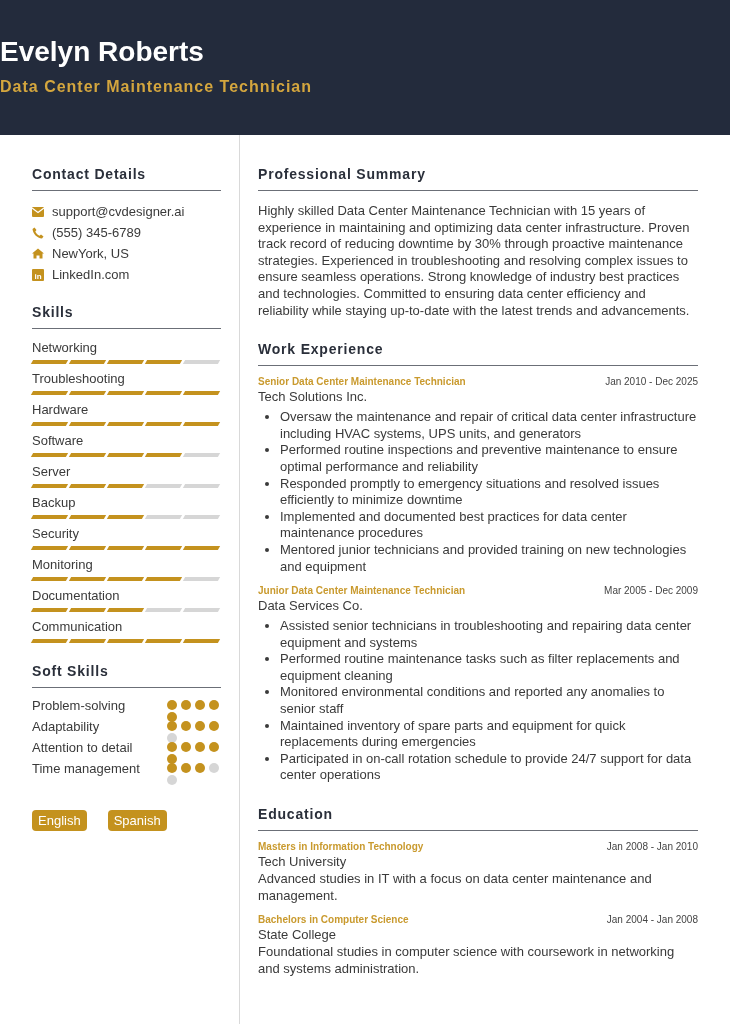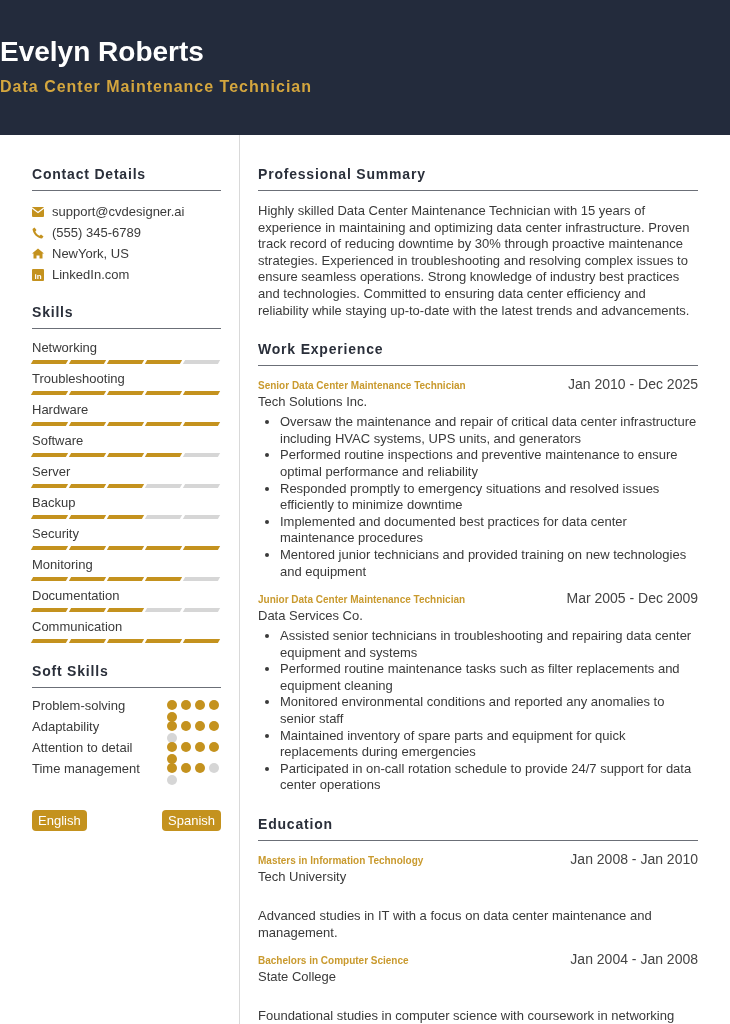--- a/index.html
+++ b/index.html
@@ -25,32 +25,32 @@
   .bars { display: flex; gap: 3px; margin-top: 4px; }
   .bar { width: 35px; height: 4px; background: #d6d6d6; transform: skewX(-30deg); }
   .bar.on { background: #c4921e; }
 
   .soft { display: flex; justify-content: space-between; align-items: flex-start; font-size: 13px; color: #3a3a3a; height: 21px; }
   .soft .lbl { width: 120px; line-height: 16px; }
   .dots { width: 54px; display: flex; flex-wrap: wrap; gap: 0 4px; height: 13px; }
   .dot { width: 10px; height: 10px; border-radius: 50%; background: #d6d6d6; margin-top: 2px; }
   .dot.on { background: #c4921e; }
 
-  .langs { display: flex; gap: 9px; justify-content: space-between; }
+  .langs { display: flex; gap: 21px; }
   .lang { background: #c4921e; color: #fff; font-size: 13px; padding: 3px 6px; border-radius: 4px; }
 
   .para { font-size: 13px; line-height: 16.6px; color: #3a3a3a; }
 
   .job-head { display: flex; justify-content: space-between; align-items: baseline; margin-top: 10px; }
   .job-title { font-size: 10px; font-weight: bold; color: #c99a2e; }
-  .job-date { font-size: 14px; color: #444; }
+  .job-date { font-size: 10px; color: #444; }
   .job-org { font-size: 13px; color: #3a3a3a; margin-top: 2px; }
   ul.bul { margin-top: 5px; padding-left: 22px; }
   ul.bul li { font-size: 13px; line-height: 16.6px; color: #3a3a3a; }
-  .edu-desc { font-size: 13px; line-height: 16.6px; color: #3a3a3a; margin-top: 24px; }
+  .edu-desc { font-size: 13px; line-height: 16.6px; color: #3a3a3a; margin-top: 2px; }
 </style>
 </head>
 <body>
 
 <div class="header">
   <div class="name">Evelyn Roberts</div>
   <div class="title">Data Center Maintenance Technician</div>
 </div>
 
 <div class="divider-v"></div>

